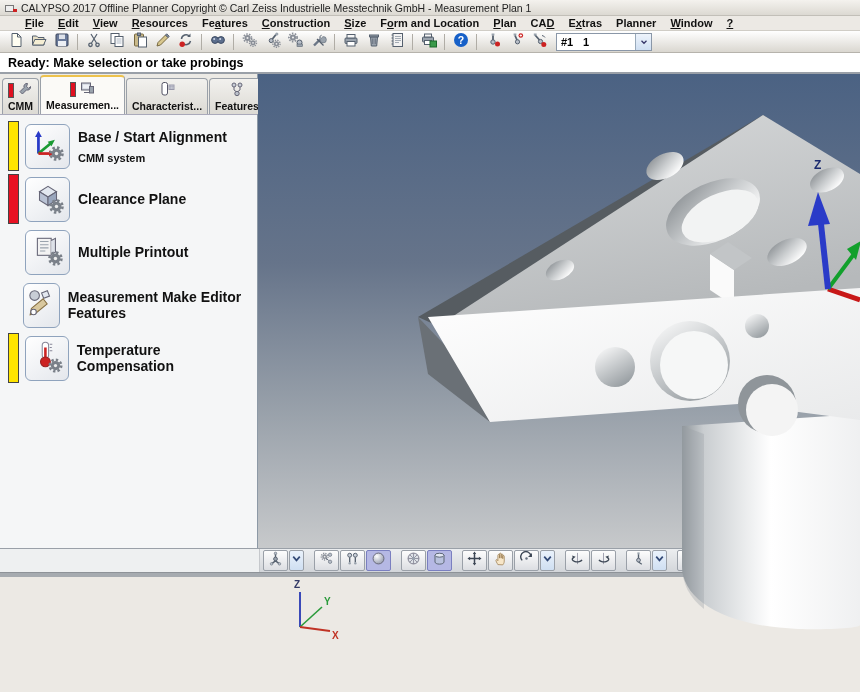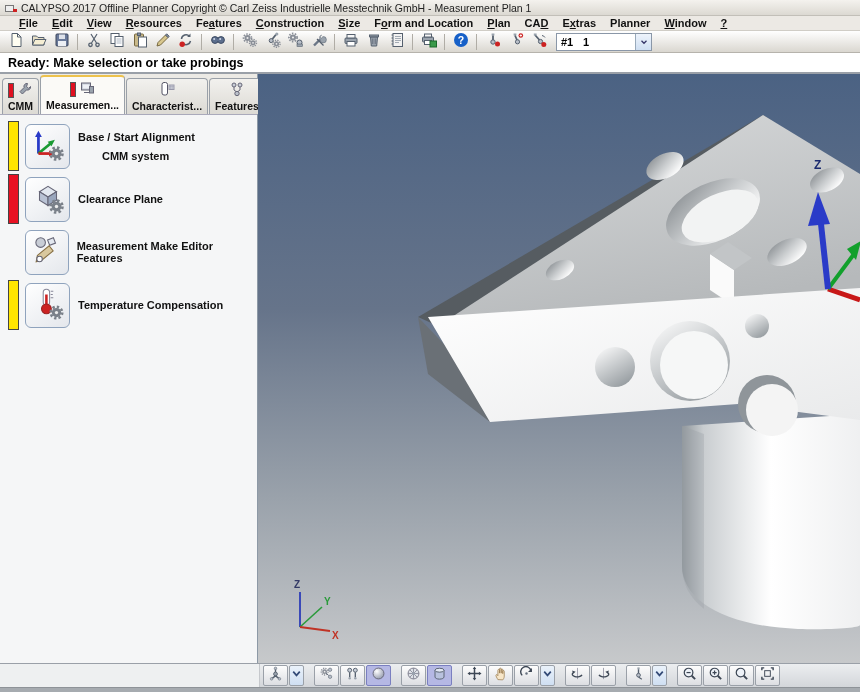--- a/index.html
+++ b/index.html
@@ -8,21 +8,21 @@
 
   
   .titlebar { height:16px; background:linear-gradient(#f4f2ee,#dcd9d2); display:flex; align-items:center;
               padding-left:5px; border-bottom:1px solid #c2bfb8; }
   .titlebar .app-ic { width:12px; height:10px; margin-right:4px; position:relative; }
   .titlebar .app-ic .f { position:absolute; left:0; top:2px; width:9px; height:7px; border:1px solid #777; background:#eee; }
   .titlebar .app-ic .r { position:absolute; right:0; top:6px; width:4px; height:3px; background:#c22; }
   .titlebar .t { font-size:10.5px; color:#222; white-space:nowrap; }
 
   
-  .menubar { height:15px; background:#ece9e4; display:flex; align-items:center; border-bottom:1px solid #d0cdc6; padding-left:12px; }
+  .menubar { height:15px; background:#ece9e4; display:flex; align-items:center; border-bottom:1px solid #d0cdc6; padding-left:18px; }
   .menubar .mi { font-size:11px; font-weight:700; color:#111; padding:0 7px; cursor:default; }
   .menubar .mi u { text-decoration:underline; }
 
   
   .toolbar { height:22px; background:linear-gradient(#ffffff,#dad7d0); display:flex; align-items:center; padding-left:4px;
              border-bottom:1px solid #b6b3ac; }
   .tgroup { display:flex; align-items:center; }
   .tsep { width:1px; height:16px; background:#b0ada6; margin:0 4px; }
   .tbtn { width:23px; height:20px; display:flex; align-items:center; justify-content:center; border:1px solid transparent; border-radius:2px; }
   .tbtn svg { width:16px; height:16px; }
@@ -31,21 +31,21 @@
   .combo .n { font-size:11px; font-weight:700; flex:1; }
   .combo .chev { width:16px; height:16px; background:linear-gradient(#eef4fc,#cfdff2); border-left:1px solid #9ab;
                  display:flex; align-items:center; justify-content:center; }
   .combo .chev svg { width:10px; height:10px; }
 
   
   .statusline { height:21px; background:#fff; border-bottom:2px solid #9aa0a8; display:flex; align-items:center; padding-left:8px; }
   .statusline .s { font-size:12.5px; font-weight:700; color:#000; }
 
   
-  .main { display:flex; height:589px; }
+  .main { display:flex; height:474px; }
   .sidebar { width:258px; background:#f5f6f7; border-right:1px solid #8d99a6; position:relative; }
 
   
   .tabs { display:flex; align-items:flex-end; padding:3px 0 0 2px; height:41px; border-bottom:1px solid #aab; background:#eceae5; }
   .tab { display:flex; flex-direction:column; align-items:center; justify-content:center; height:36px; margin-right:1px;
          border:1px solid #9aa0a8; border-bottom:none; border-radius:4px 4px 0 0;
          background:linear-gradient(#f2f1ee,#dcdad4); padding:2px 5px 1px; }
   .tab.active { background:#fbfaf7; border-top:2px solid #edc24d; height:39px; }
   .tab .ticons { display:flex; align-items:center; gap:3px; height:17px; }
   .tab .ind { width:6px; height:15px; background:#e01020; border:1px solid #555; }
@@ -54,22 +54,22 @@
 
   
   .items { padding:6px 0 0 8px; }
   .item { display:flex; align-items:center; margin-bottom:3px; min-height:45px; }
   .item .sbar { width:11px; height:50px; border:1px solid #444; margin-right:6px; }
   .item .sbar.none { visibility:hidden; }
   .item .ibtn { width:45px; height:45px; border:1px solid #8fa3bd; border-radius:6px;
                 background:linear-gradient(145deg,#ffffff,#e4e7ec); display:flex; align-items:center; justify-content:center; }
   .item .ibtn svg { width:34px; height:34px; }
   .item .txt { margin-left:8px; display:flex; flex-direction:column; gap:7px; }
-  .item .lbl { font-size:11px; font-weight:700; color:#111; }
-  .item .sub { font-size:11px; font-weight:700; color:#111; margin-left:24px; }
+  .item .lbl { font-size:14px; font-weight:700; color:#111; }
+  .item .sub { font-size:11px; font-weight:700; color:#111; margin-left:0; }
 
   
   .viewport { flex:1; position:relative; background:linear-gradient(#4b6283 0%, #66748a 40%, #9aa2ab 72%, #c7c9cb 100%); }
   .viewport svg.scene { position:absolute; left:0; top:0; }
 
   
   .viewbar { height:24px; background:linear-gradient(#eceef0,#d3d6da); border-top:1px solid #9aa0a8; display:flex; align-items:center; }
   .viewbar .pad { width:260px; height:100%; background:#eef0f1; border-right:1px solid #c5c8cc; }
   .vgroup { display:flex; align-items:center; margin-right:9px; }
   .vbtn { width:25px; height:21px; display:flex; align-items:center; justify-content:center;
@@ -383,20 +383,36 @@
                 <path d="M8 11l8-5 8 5-8 5z" fill="#e3e8f0" stroke="#667"></path>
                 <path d="M8 11v8l8 5v-8z" fill="#b9c2d4" stroke="#667"></path>
                 <path d="M24 11v8l-8 5v-8z" fill="#99a6bd" stroke="#667"></path>
                 <circle cx="24" cy="25" r="4.6" fill="#7a8089"></circle>
                 <circle cx="24" cy="25" r="5.6" fill="none" stroke="#7a8089" stroke-width="2.53" stroke-dasharray="2.3 2.07"></circle>
                 <circle cx="24" cy="25" r="1.6099999999999999" fill="#ececec"></circle>
               </svg></span>
           </span>
           <span class="txt">
             <span class="lbl">Clearance Plane</span>
+          </span>
+        </div>
+        <div class="item">
+          <span class="sbar none"></span>
+          <span class="ibtn">
+            <span><svg viewBox="0 0 32 32">
+                <rect x="6" y="5" width="13" height="16" fill="#f3f3f3" stroke="#667"></rect>
+                <path d="M8.5 8h8M8.5 11h8M8.5 14h8M8.5 17h5" stroke="#9aa3ad"></path>
+                <path d="M19 7l4-2v13l-4 2" fill="#dde1e8" stroke="#667"></path>
+                <circle cx="23" cy="24" r="4.6" fill="#7a8089"></circle>
+                <circle cx="23" cy="24" r="5.6" fill="none" stroke="#7a8089" stroke-width="2.53" stroke-dasharray="2.3 2.07"></circle>
+                <circle cx="23" cy="24" r="1.6099999999999999" fill="#ececec"></circle>
+              </svg></span>
+          </span>
+          <span class="txt">
+            <span class="lbl">Multiple Printout</span>
           </span>
         </div>
         <div class="item">
           <span class="sbar none"></span>
           <span class="ibtn">
             <span><svg viewBox="0 0 32 32">
                 <circle cx="10" cy="9" r="4.5" fill="#c8cdd6" stroke="#667"></circle>
                 <path d="M16.5 6.5l5.5-2 2 5-5.5 2z" fill="#e3e8f0" stroke="#667"></path>
                 <path d="M7 21L18 12l3.8 4.8-11 9-5 1.2z" fill="#d9c89e" stroke="#877044"></path>
                 <circle cx="9" cy="24.5" r="2.6" fill="#fff" stroke="#667"></circle>

